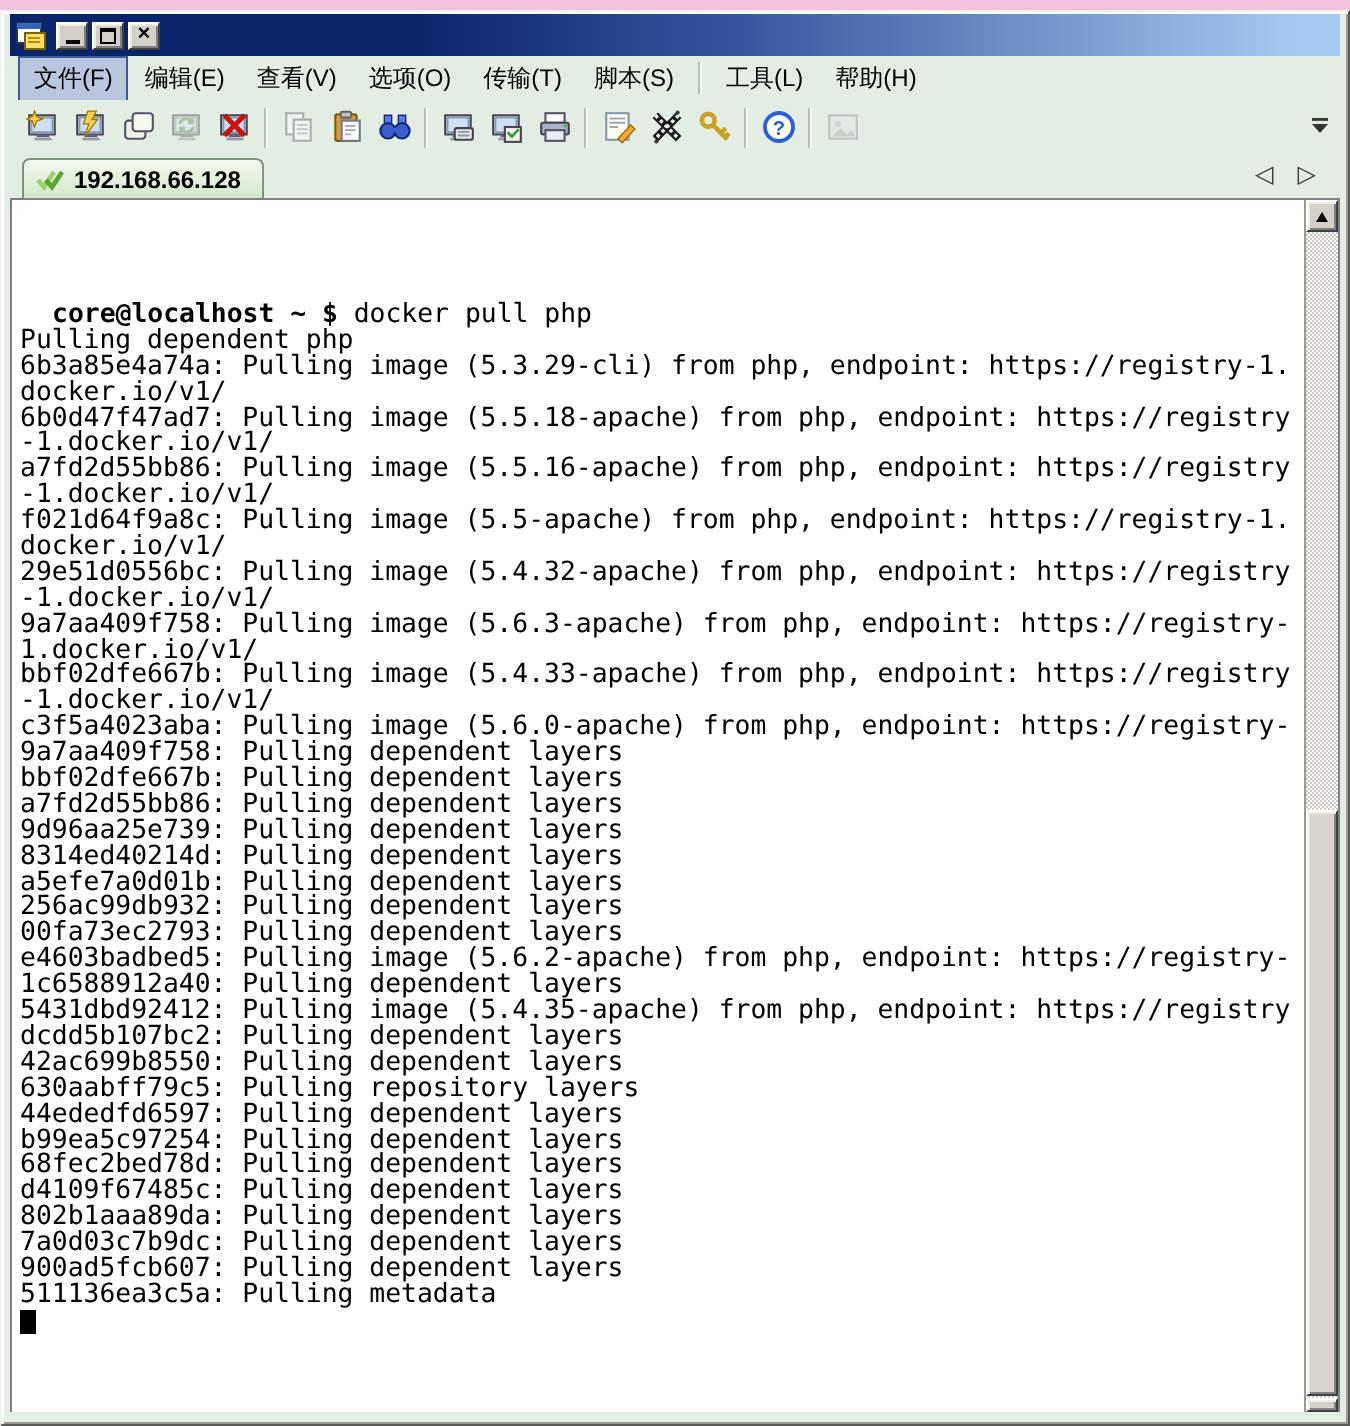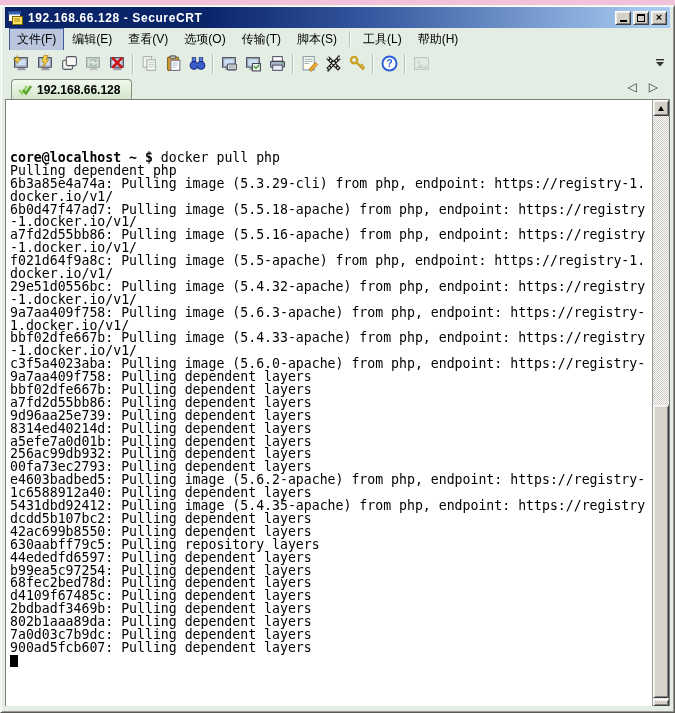--- a/index.html
+++ b/index.html
@@ -80,21 +80,21 @@
   .term-outer {
     flex:1; display:flex; background:#fff;
     border:1px solid #7f7f7f; border-bottom:none; overflow:hidden;
   }
   .term-text {
     flex:1; padding:52px 0 0 4px; overflow:hidden;
     font-family:"DejaVu Sans Mono",monospace; font-size:13.2px; color:#000;
     background:#fff;
   }
   .tl { height:12.9px; line-height:12.9px; white-space:pre; }
-  .tl b { font-weight:bold; }
+  .tl b { font-weight:bold;margin-left:16px; }
   .cursor { display:inline-block; width:8px; height:12px; background:#000; vertical-align:top; }
 
   
   .scrollbar {
     flex:0 0 17px; position:relative;
     background-color:#fff;
     background-image:
       linear-gradient(45deg,#cdc9c3 25%,transparent 25%,transparent 75%,#cdc9c3 75%),
       linear-gradient(45deg,#cdc9c3 25%,transparent 25%,transparent 75%,#cdc9c3 75%);
     background-size:2px 2px; background-position:0 0,1px 1px;
@@ -123,21 +123,20 @@
 
     <div class="titlebar">
       <span class="title-icon">
         <svg viewBox="0 0 16 16">
             <rect x="0.5" y="1.5" width="12" height="10" fill="#fdfdf2" stroke="#223355"></rect>
             <rect x="0.5" y="1.5" width="12" height="3" fill="#3366bb"></rect>
             <rect x="4.5" y="6.5" width="10" height="8" fill="#ffe066" stroke="#776600"></rect>
             <path d="M6 9 h6 M6 11 h6" stroke="#997a00" stroke-width="0.8"></path>
           </svg>
       </span>
-      <span class="title-text">192.168.66.128 - SecureCRT</span>
       <span class="win-btns">
         <span class="win-btn">
             <span class="glyph-min"></span>
           </span>
         <span class="win-btn">
             <span class="glyph-max"></span>
           </span>
         <span class="win-btn">
             <span class="glyph-close">×</span>
           </span>
@@ -376,24 +375,24 @@
           <div class="tl">e4603badbed5: Pulling image (5.6.2-apache) from php, endpoint: https://registry-</div>
           <div class="tl">1c6588912a40: Pulling dependent layers</div>
           <div class="tl">5431dbd92412: Pulling image (5.4.35-apache) from php, endpoint: https://registry</div>
           <div class="tl">dcdd5b107bc2: Pulling dependent layers</div>
           <div class="tl">42ac699b8550: Pulling dependent layers</div>
           <div class="tl">630aabff79c5: Pulling repository layers</div>
           <div class="tl">44ededfd6597: Pulling dependent layers</div>
           <div class="tl">b99ea5c97254: Pulling dependent layers</div>
           <div class="tl">68fec2bed78d: Pulling dependent layers</div>
           <div class="tl">d4109f67485c: Pulling dependent layers</div>
-          <div class="tl">2bdbadf3469b: Pulling dependent layers</div>
           <div class="tl">802b1aaa89da: Pulling dependent layers</div>
           <div class="tl">7a0d03c7b9dc: Pulling dependent layers</div>
           <div class="tl">900ad5fcb607: Pulling dependent layers</div>
+          <div class="tl">511136ea3c5a: Pulling metadata</div>
           <div class="tl"><span class="cursor"></span></div>
         </div>
       <div class="scrollbar">
         <div class="sb-btn sb-up">
             <span class="arr-up"></span>
           </div>
         <div class="sb-thumb"></div>
         <div class="sb-btn sb-down"></div>
       </div>
     </div>

